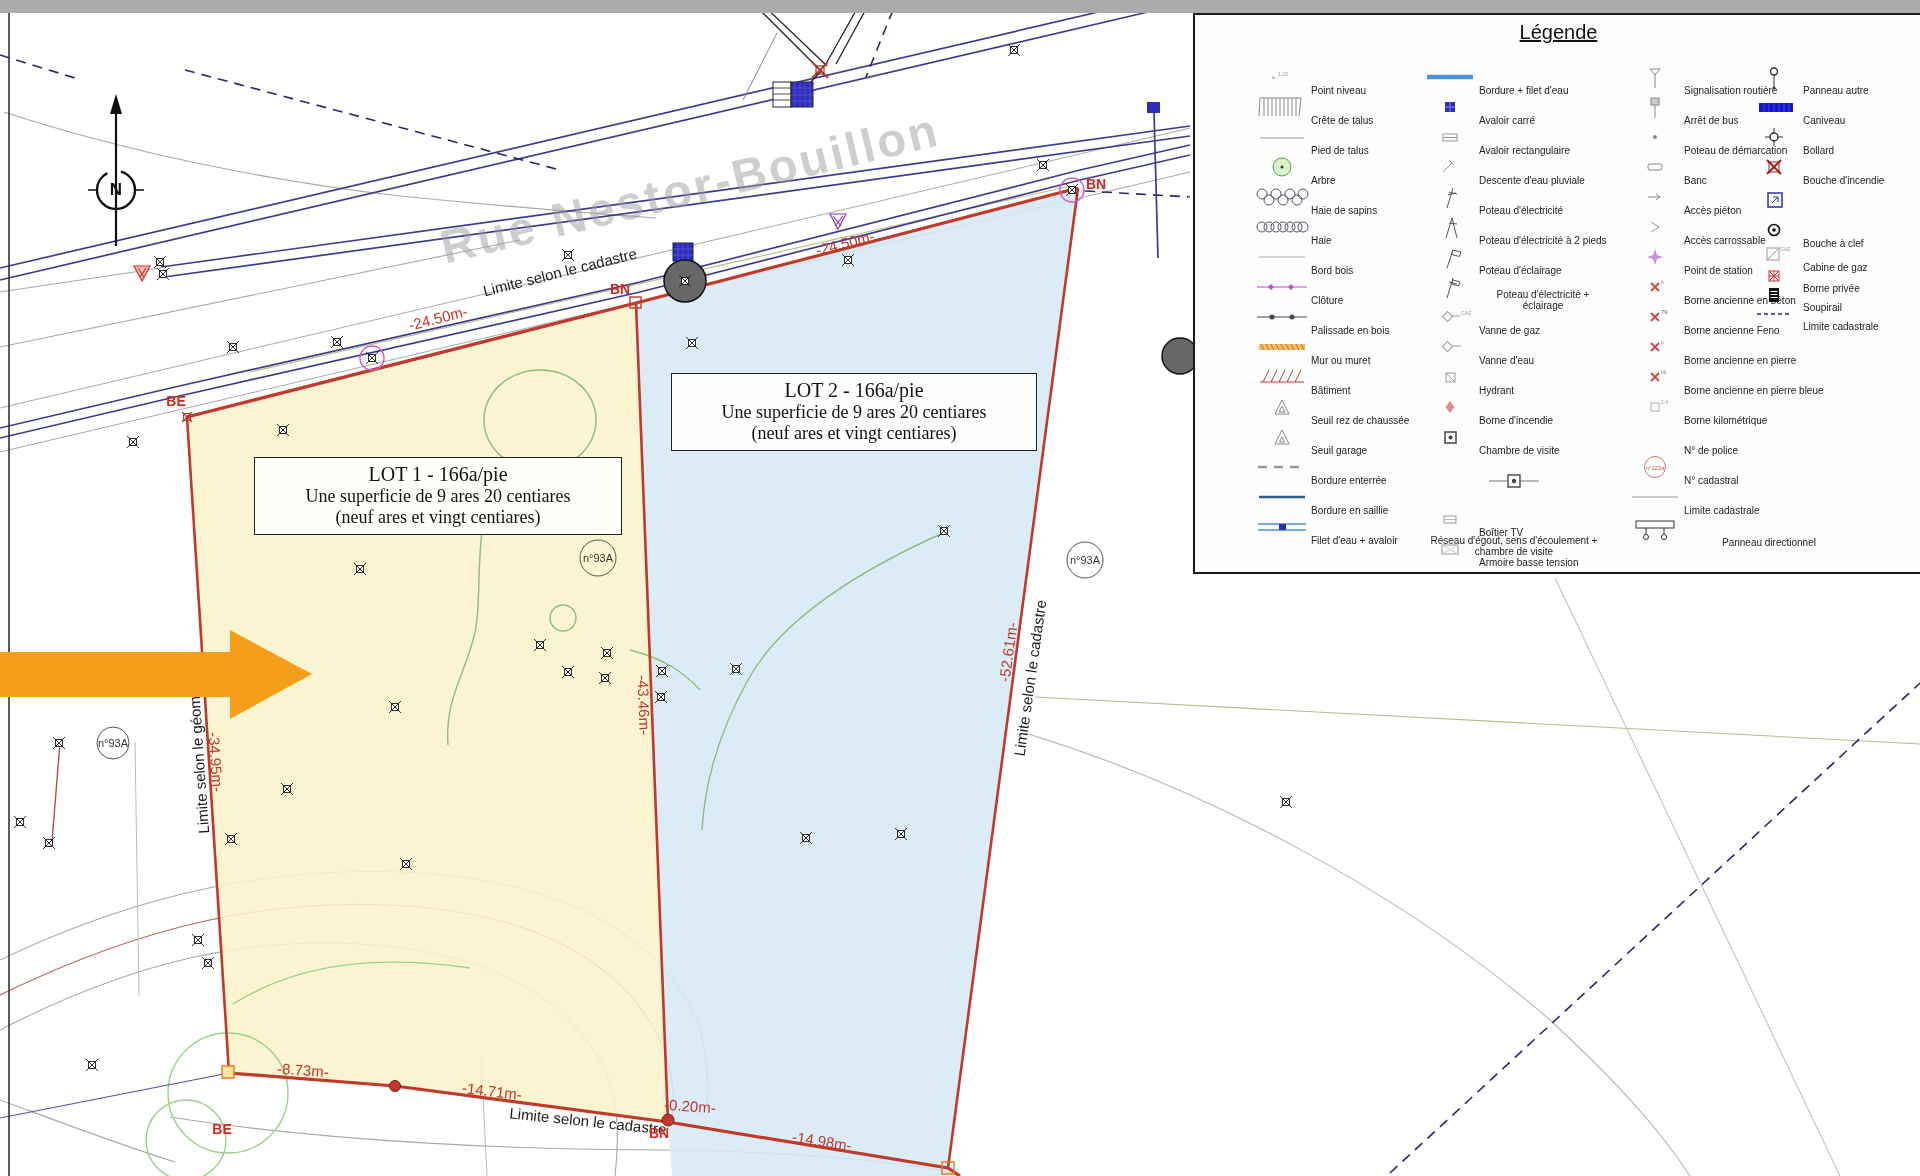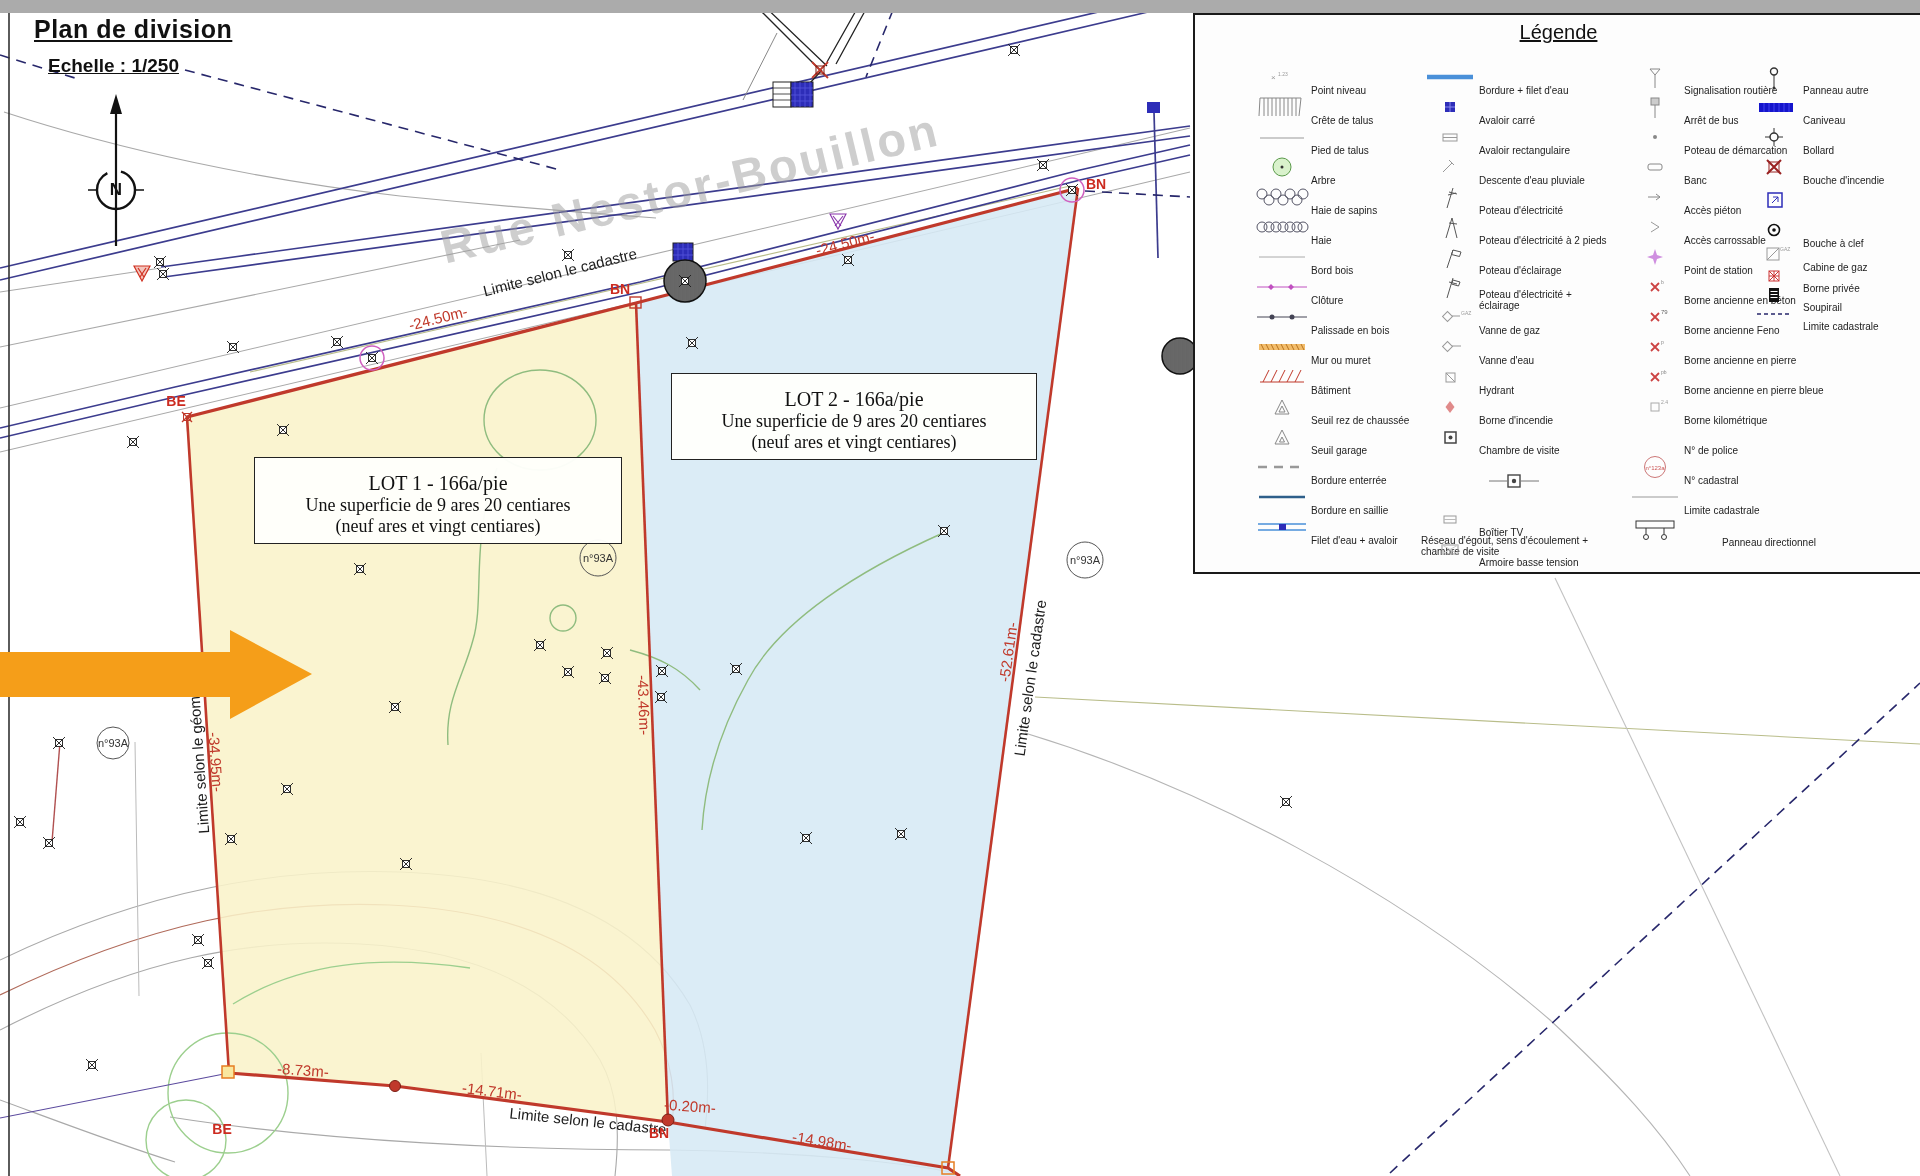--- a/index.html
+++ b/index.html
@@ -20,40 +20,40 @@
   
   .pl{position:absolute;transform:translate(-50%,-50%) rotate(var(--r,0deg));
       font-size:15px;white-space:nowrap;z-index:3;}
   .pl.red{color:#c0392b;}
   .pl.blk{color:#1c1c1c;}
   .pl.pt{font-size:14px;font-weight:bold;color:#cc2b20;}
   .pl.n93{font-size:11px;color:#333;}
 
   
   .lot-box{position:absolute;z-index:3;border:1.5px solid #222;background:rgba(255,255,252,.96);
-     text-align:center;font-family:"Liberation Serif",serif;color:#111;padding:14px 6px 6px;}
+     text-align:center;font-family:"Liberation Serif",serif;color:#111;padding:5px 6px 6px;}
   .lot-box .l1{font-size:20px;}
   .lot-box .l2,.lot-box .l3{font-size:18px;}
   #lot1-box{left:242px;top:457px;width:354px;margin-left:12px;}
   #lot2-box{left:671px;top:373px;width:352px;}
 
   
   #compass{position:absolute;left:0;top:0;z-index:3;}
   #compass .nlet{position:absolute;left:116px;top:190px;transform:translate(-50%,-52%);
      font-size:17px;font-weight:bold;color:#111;}
 
   
   #big-arrow{position:absolute;left:0;top:625px;z-index:6;}
 
   
   #legend{position:absolute;left:1193px;top:13px;width:727px;height:557px;background:#fdfdfd;
       border:2px solid #1a1a1a;z-index:5;}
   #legend-title{margin-top:6px;text-align:center;font-size:20px;color:#111;text-decoration:underline;}
   .leg-col{position:absolute;top:48px;}
-  .c1{left:58px;width:196px;}  .c2{left:226px;width:186px;}
+  .c1{left:58px;width:196px;}  .c2{left:226px;width:186px;text-align:center;}
   .c3{left:431px;width:198px;} .c4{left:550px;width:172px;}
   .leg-row{display:flex;align-items:center;height:30px;}
   .c2 .leg-row:nth-child(14){height:52px;flex-direction:column;}
   .c3 .leg-row:nth-child(16){height:34px;gap:38px;}
   .c4 .leg-row:nth-child(5){height:36px;}
   .c4 .leg-row:nth-child(n+6){height:24px;}
   .c4 .leg-row:nth-child(n+8){height:19px;}
   .leg-ic{width:58px;flex:0 0 58px;display:flex;align-items:center;justify-content:center;}
   .leg-lb{font-size:10px;color:#222;line-height:1.1;margin-top:24px;}
 
@@ -235,24 +235,20 @@
       <circle cx="598" cy="558" r="18" fill="none" stroke="#555"></circle>
       <circle cx="1085" cy="560" r="18" fill="none" stroke="#555"></circle>
       <circle cx="113" cy="743" r="16" fill="none" stroke="#555"></circle>
     </g>
 
     <path d="M9,13 L9,1176" stroke="#333" stroke-width="1.6"></path>
   </svg>
 
   <div class="grey-strip"></div>
 
-  <div class="title-block">
-    <div class="title-main">Plan de division</div>
-    <div class="title-scale">Echelle : 1/250</div>
-  </div>
 
   <div id="compass">
     <svg width="240" height="280" viewBox="0 0 240 280">
       <line x1="116" y1="108" x2="116" y2="246" stroke="#111" stroke-width="2.2"></line>
       <polygon points="116,94 110,114 122,114" fill="#111"></polygon>
       <path d="M88,190 h10 M134,190 h10" stroke="#111" stroke-width="1.6"></path>
       <circle cx="116" cy="190" r="19" fill="none" stroke="#111" stroke-width="2.4" stroke-dasharray="80 14"></circle>
     </svg>
     <span class="nlet">N</span>
   </div>

